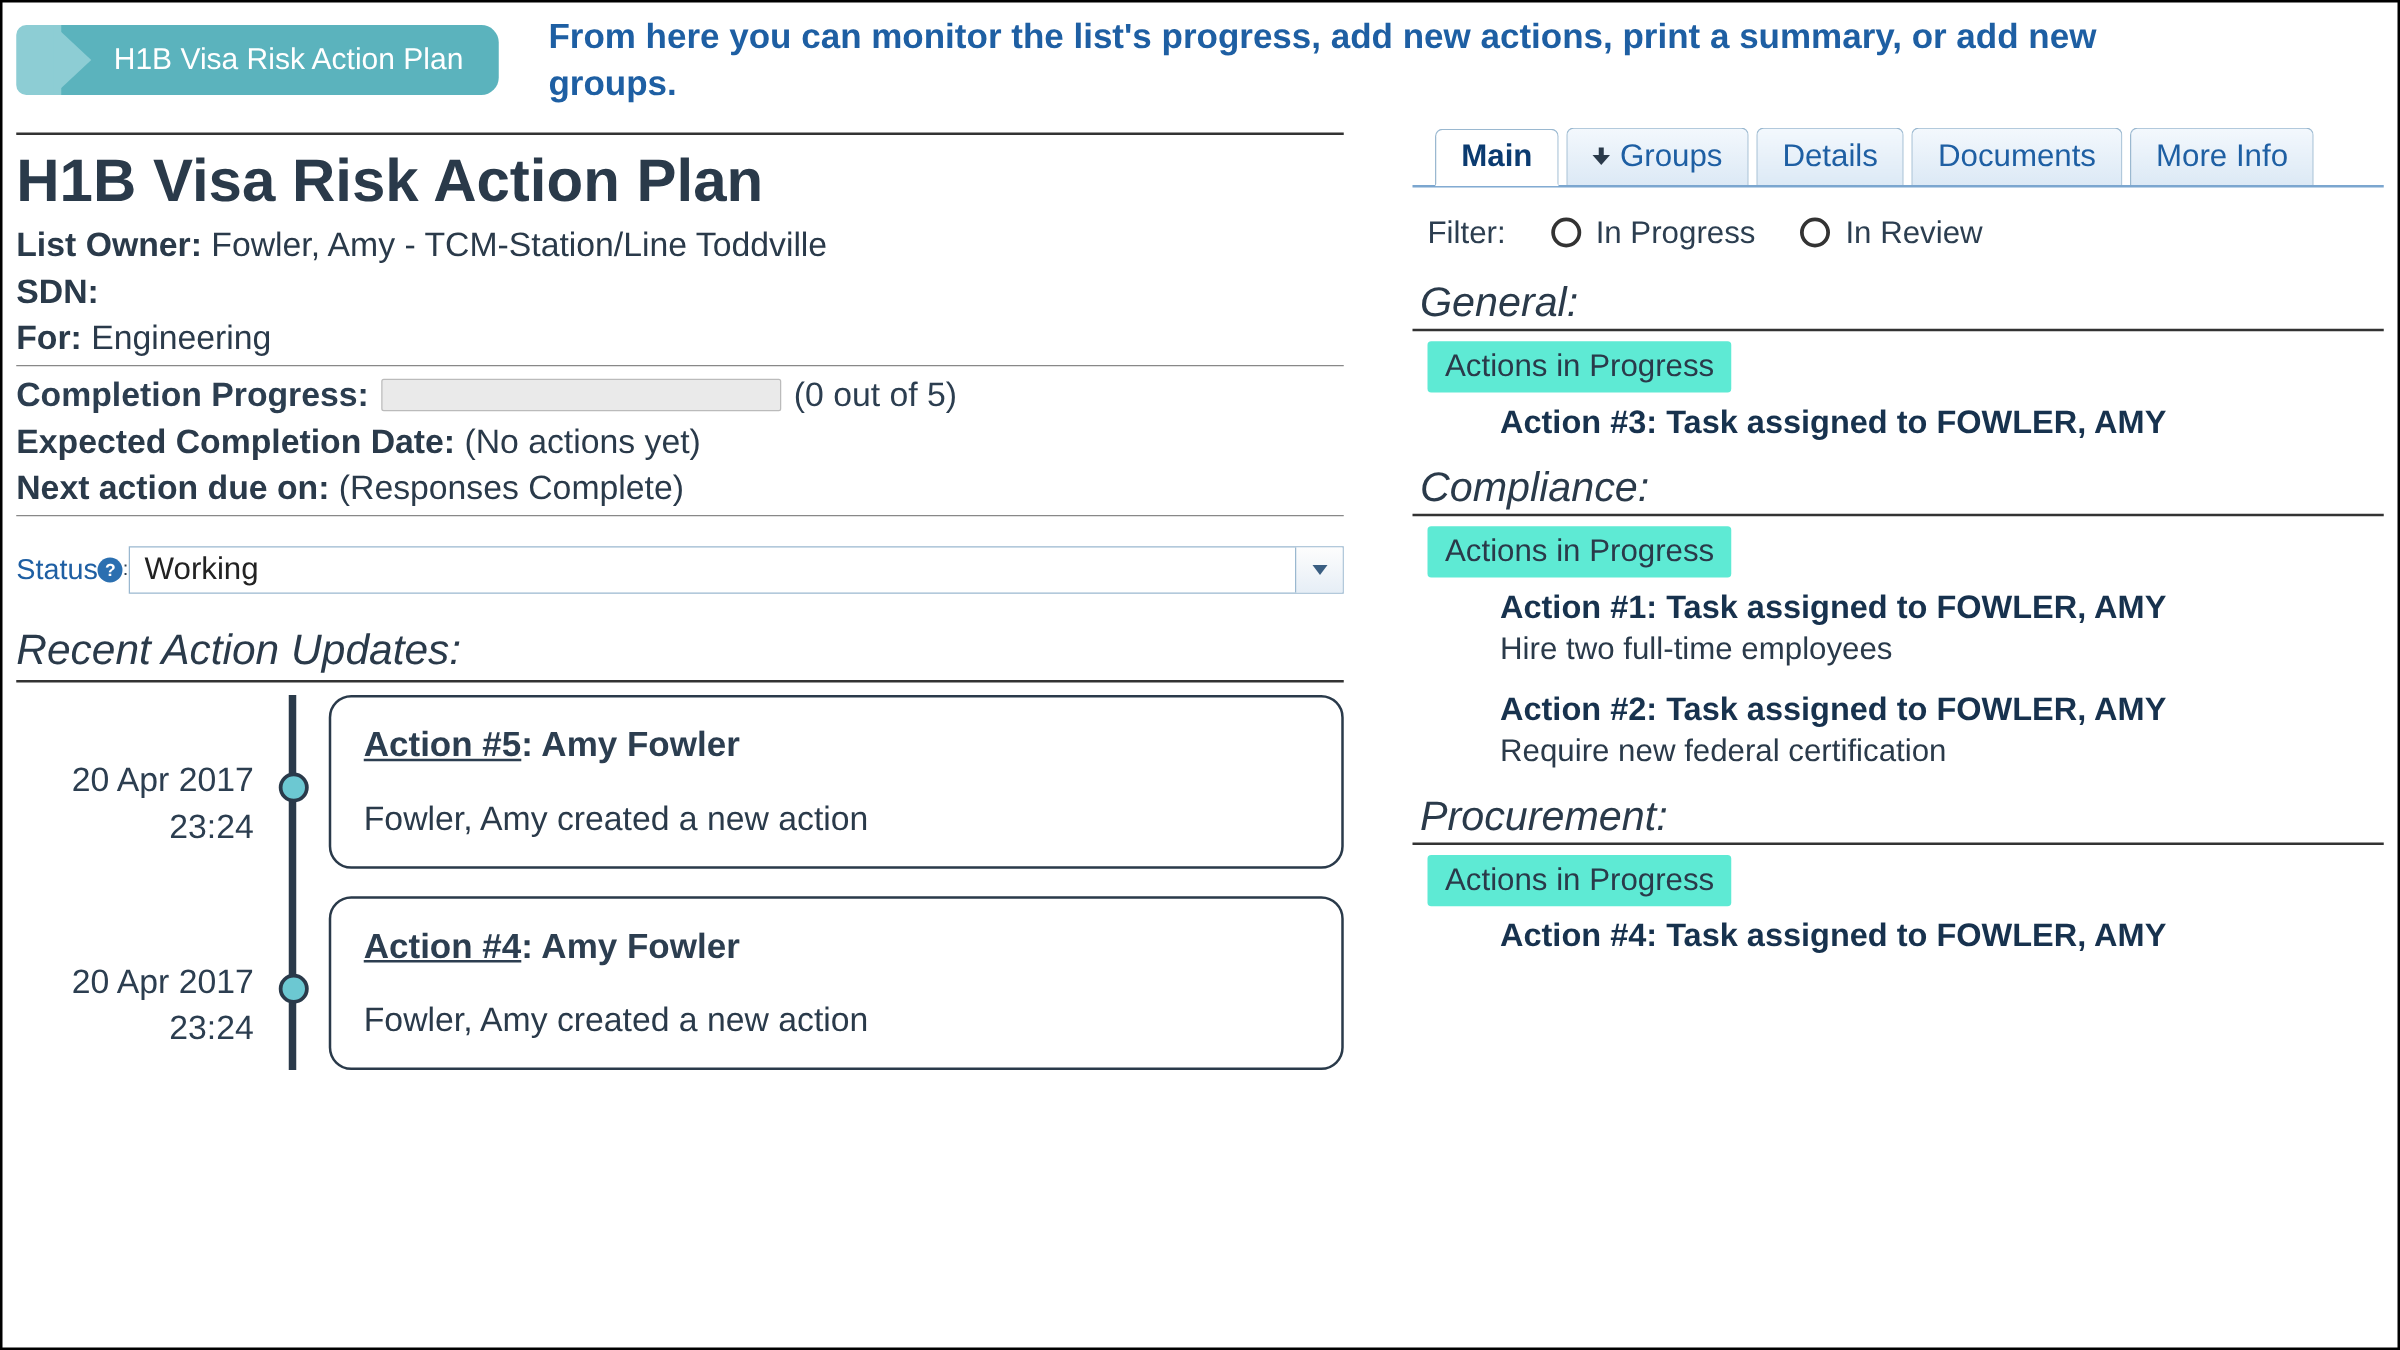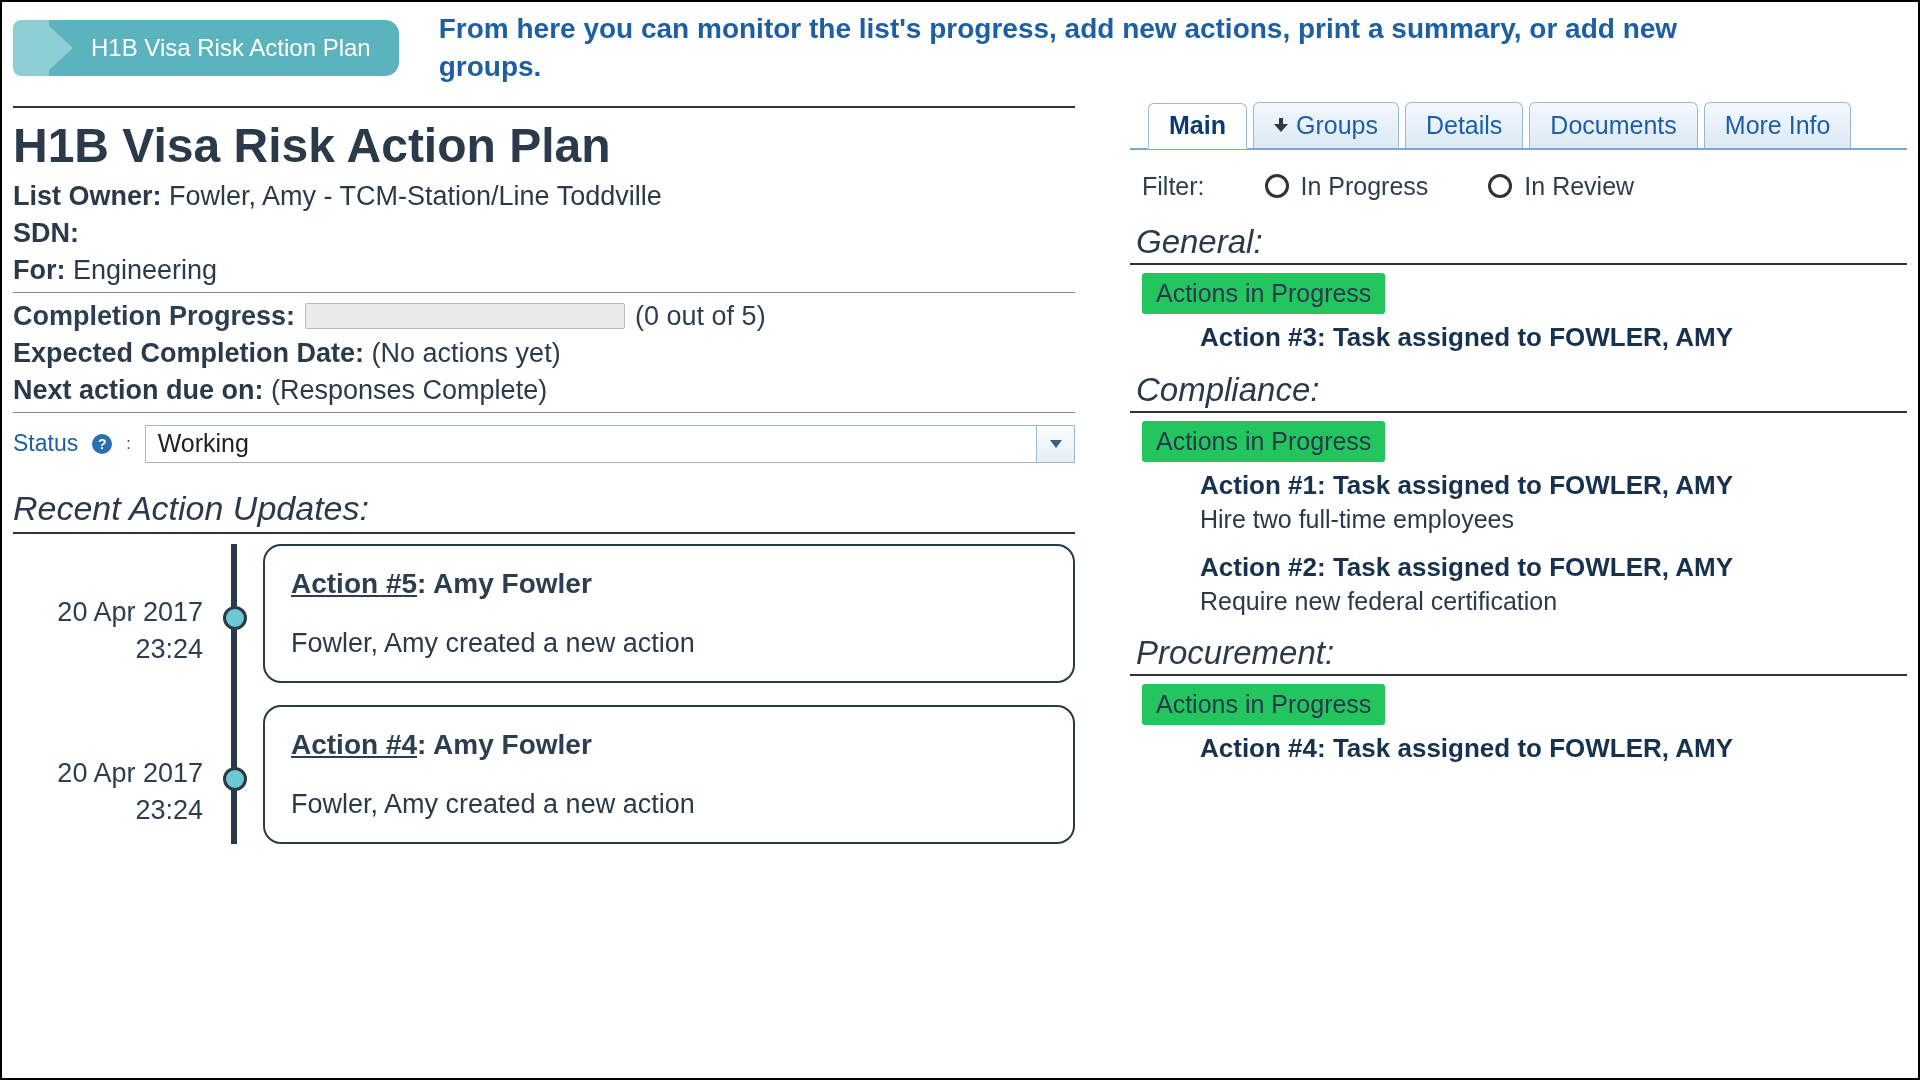--- a/index.html
+++ b/index.html
@@ -57,21 +57,21 @@
 .meta-row { font-size: 27px; color: #2a3a4a; margin-bottom: 6px; }
 .meta-label { font-weight: 700; }
 .progress-section { margin-top: 8px; }
 .prog-row { display: flex; align-items: center; gap: 10px; font-size: 27px; margin-bottom: 6px; }
 .prog-bar {
   width: 320px; height: 26px;
   background: #eaeaea;
   border: 1px solid #bbb;
   border-radius: 2px;
 }
-.status-row { display: flex; align-items: center; gap: 14px; margin-top: 12px; }
+.status-row { display: flex; align-items: center; margin-top: 24px; }
 .status-label { color: #1e5fa3; font-size: 23px; }
 .help-icon {
   display: inline-flex;
   width: 20px; height: 20px;
   background: #2b6fb0;
   color: #fff;
   border-radius: 50%;
   align-items: center; justify-content: center;
   font-size: 14px; font-weight: 700;
 }
@@ -171,31 +171,31 @@
 }
 .down-arrow-icon::after {
   content: "";
   position: absolute;
   left: 0; top: 6px;
   width: 0; height: 0;
   border-left: 7px solid transparent;
   border-right: 7px solid transparent;
   border-top: 8px solid #2a3a4a;
 }
-.filter-row { display: flex; align-items: center; gap: 60px; padding: 22px 12px 12px 12px; font-size: 25px; text-align: right; }
+.filter-row { display: flex; align-items: center; gap: 36px; padding: 22px 12px 12px 12px; font-size: 25px; text-align: right; }
 .radio { display: flex; align-items: center; gap: 12px; }
 .radio-circle {
   width: 24px; height: 24px;
   border: 3px solid #333; border-radius: 50%;
 }
 .group-title { font-style: italic; font-size: 33px; color: #2a3a4a; margin: 10px 0 2px 6px;}
 .group-hr { border: none; border-top: 2px solid #333; margin-bottom: 8px; }
 .badge {
   display: inline-block;
-  background: #22c55e;
+  background: #5eead4;
   color: #2a3a4a;
   font-size: 25px;
   padding: 6px 14px;
   border-radius: 3px;
   margin-left: 12px;
 }
 .action-block { margin: 8px 0 18px 70px; }
 .action-head { font-size: 26px; font-weight: 700; color: #17324e;}
 .action-desc { font-size: 25px; color: #2a3a4a; margin-top: 4px; }
 </style>

